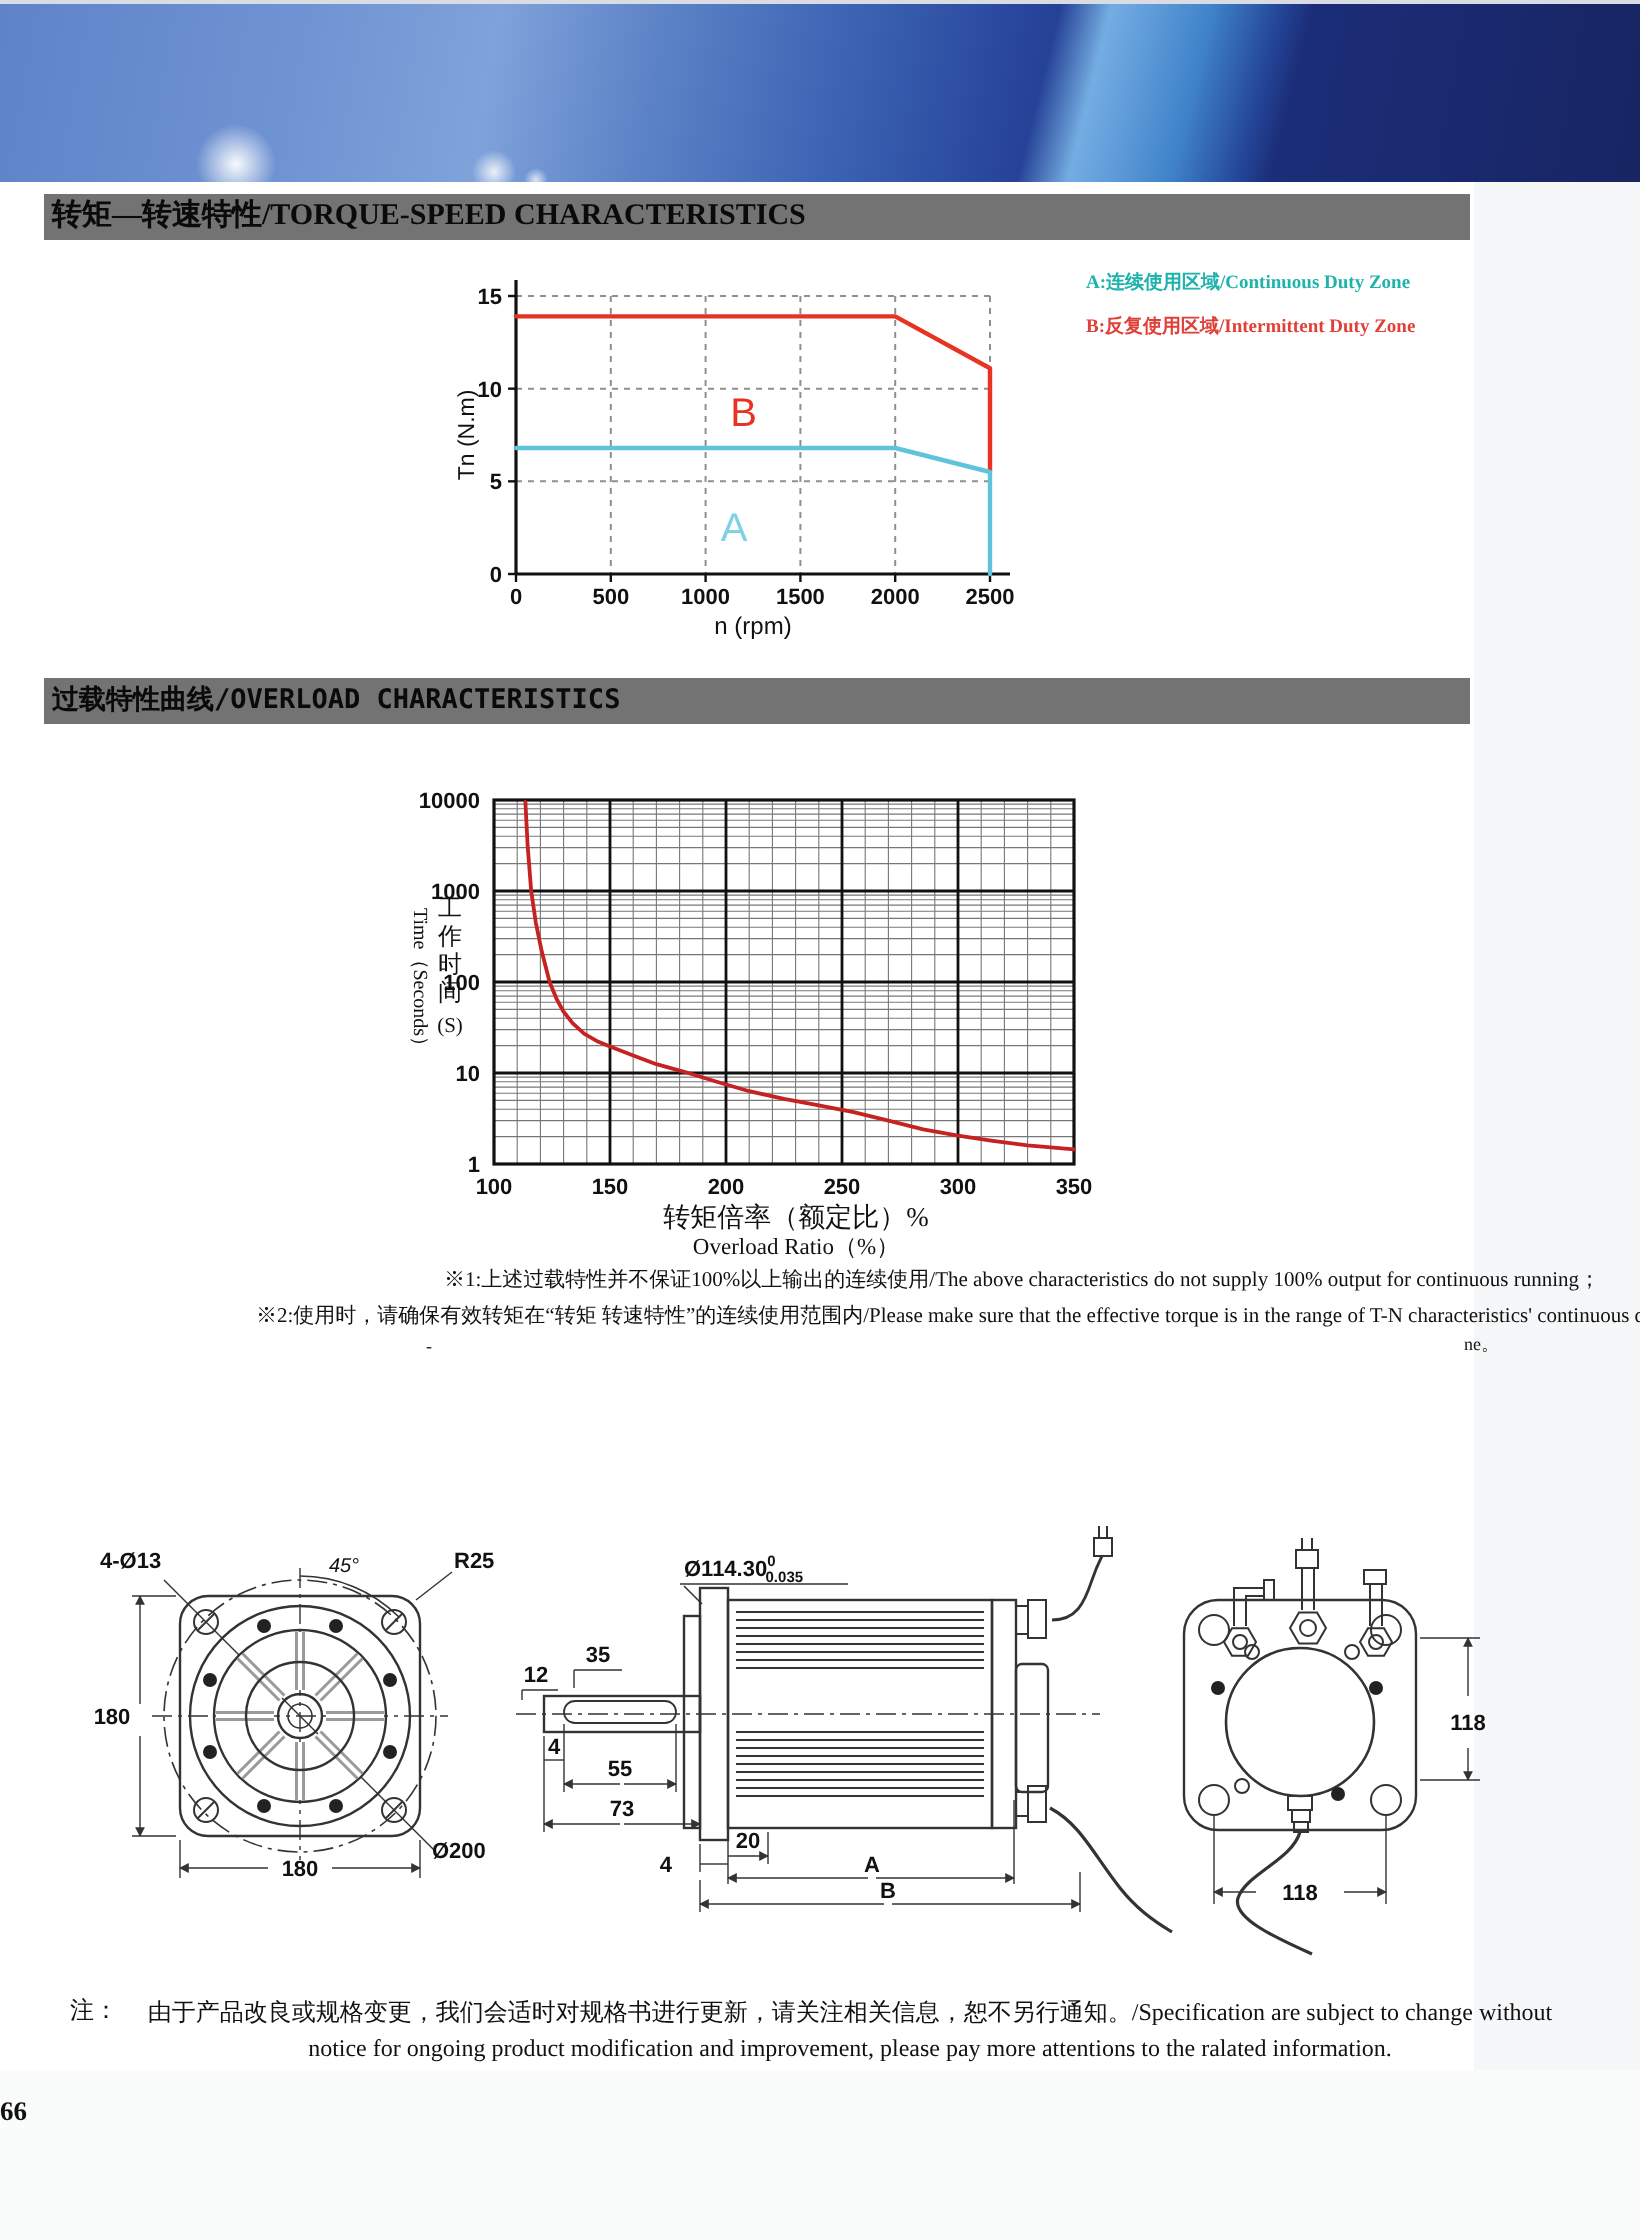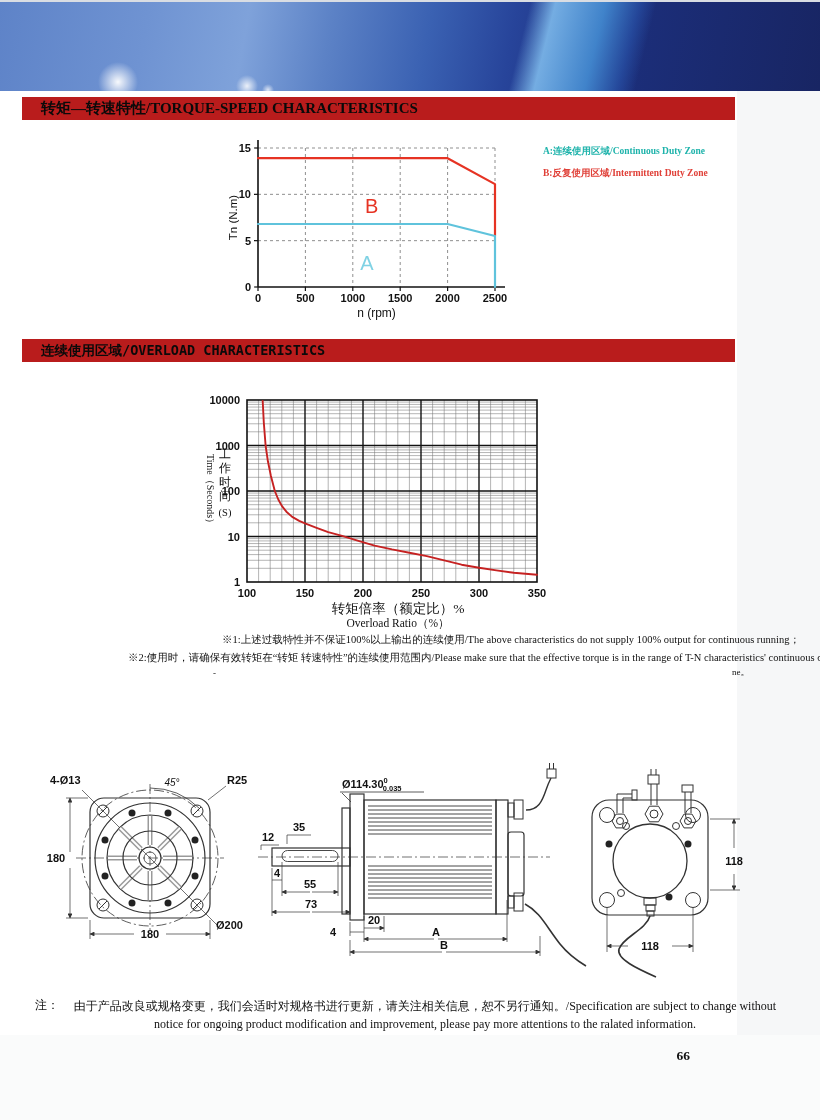--- a/index.html
+++ b/index.html
@@ -10,44 +10,44 @@
   .banner{position:absolute;left:0;top:0;width:820px;height:91px;border-top:2px solid #d9dde3;box-sizing:border-box;
     background:
       radial-gradient(circle at 118px 80px, rgba(255,255,255,.95) 0px, rgba(255,255,255,0) 20px),
       radial-gradient(circle at 247px 84px, rgba(255,255,255,.85) 0px, rgba(255,255,255,0) 11px),
       radial-gradient(circle at 268px 88px, rgba(255,255,255,.75) 0px, rgba(255,255,255,0) 6px),
       linear-gradient(104deg, rgba(0,0,0,0) 63%, rgba(125,185,235,.9) 66%, rgba(70,145,215,.85) 72%, rgba(45,95,185,.5) 76%, rgba(0,0,0,0) 78%),
       linear-gradient(100deg, #5e83c8 0%, #6f93d2 18%, #7fa2da 30%, #5c82c6 40%, #3a61b2 52%, #27449a 62%, #1c2f7c 74%, #182563 100%);}
   .strip-right{position:absolute;left:737px;top:91px;width:83px;height:944px;background:#f6f7f8;}
   .strip-bottom{position:absolute;left:0;top:1035px;width:820px;height:85px;background:#fafbfb;}
   
-  .secbar{position:absolute;left:22px;width:713px;height:23px;background:#b91c1c;color:#0a0a0a;
-          font:bold 15px/23px "Liberation Serif",serif;padding-left:19px;box-sizing:border-box;white-space:nowrap;overflow:hidden;}
+  .secbar{position:absolute;left:22px;width:713px;height:23px;background:#737373;color:#0a0a0a;
+          font:bold 15px/23px "Liberation Serif",serif;padding-left:4px;box-sizing:border-box;white-space:nowrap;overflow:hidden;}
   #bar1{top:97px;}
   #bar2{top:339px;font-family:"DejaVu Sans Mono",monospace;font-size:13.5px;}
   #bar3{top:686px;}
   .subtitle{position:absolute;left:95px;top:363px;font:11px "Liberation Serif",serif;white-space:nowrap;}
   
   #tn-svg{position:absolute;left:200px;top:132px;}
   #ol-svg{position:absolute;left:185px;top:388px;}
   #dw-svg{position:absolute;left:20px;top:740px;}
-  #tn-legend{position:absolute;left:543px;top:145px;font:bold 9.5px "Liberation Serif",serif;}
+  #tn-legend{position:absolute;left:543px;top:135px;font:bold 9.5px "Liberation Serif",serif;}
   #tn-legend div{margin-bottom:9px;white-space:nowrap;}
   
   .note{position:absolute;font:10.5px "Liberation Serif",serif;white-space:nowrap;}
   #note1{left:222px;top:633px;}
   #note2{left:128px;top:651px;}
   .stray{position:absolute;font:9px "Liberation Serif",serif;}
   #strayd{left:213px;top:668px;}
   #strayt{left:732px;top:666px;}
   
   #footer{position:absolute;left:35px;top:997px;display:flex;gap:5px;}
   #footer .fl{font:12px "Liberation Serif",serif;flex:0 0 auto;}
   #footer .ft{margin:0;width:722px;font:12px/1.5 "Liberation Serif",serif;text-align:center;}
-  #pageno{position:absolute;left:0;top:1048px;width:690px;text-align:right;font:bold 13.5px "Liberation Serif",serif;}
+  #pageno{position:absolute;left:0;top:1048px;width:690px;text-align:left;font:bold 13.5px "Liberation Serif",serif;}
   
   #dw-svg text{font-family:"Liberation Sans",sans-serif;font-size:11px;font-weight:bold;fill:#111;stroke:none;}
   #dw-svg text.it{font-style:italic;font-weight:normal;font-size:10px;}
   
 </style>
 </head>
 <body>
 
 <div id="page">
 
@@ -94,21 +94,21 @@
       <text x="167.02" y="138.32" fill="#7fd2e4" font-family="&quot;Liberation Sans&quot;,sans-serif" font-size="20" font-weight="normal" text-anchor="middle">A</text>
       <text x="0" y="4" fill="#111" font-family="&quot;Liberation Sans&quot;,sans-serif" font-size="11.5" font-weight="normal" text-anchor="middle" transform="translate(33,85.5) rotate(-90)">Tn (N.m)</text>
       <text x="176.5" y="185" fill="#111" font-family="&quot;Liberation Sans&quot;,sans-serif" font-size="12" font-weight="normal" text-anchor="middle">n (rpm)</text>
     </svg>
 
   <div id="tn-legend">
     <div style="color: rgb(30, 179, 171);">A:连续使用区域/Continuous Duty Zone</div>
     <div style="color: rgb(224, 64, 56);">B:反复使用区域/Intermittent Duty Zone</div>
   </div>
 
-  <div class="secbar" id="bar2">连续使用区域/OVERLOAD CHARACTERISTICS</div>
+  <div class="secbar" id="bar2">过载特性曲线/OVERLOAD CHARACTERISTICS</div>
 
   <svg id="ol-svg" width="370" height="250">
       <line x1="73.6" y1="12" x2="73.6" y2="194" stroke="#777" stroke-width="0.55"></line>
       <line x1="85.2" y1="12" x2="85.2" y2="194" stroke="#777" stroke-width="0.55"></line>
       <line x1="96.8" y1="12" x2="96.8" y2="194" stroke="#777" stroke-width="0.55"></line>
       <line x1="108.4" y1="12" x2="108.4" y2="194" stroke="#777" stroke-width="0.55"></line>
       <line x1="131.6" y1="12" x2="131.6" y2="194" stroke="#777" stroke-width="0.55"></line>
       <line x1="143.2" y1="12" x2="143.2" y2="194" stroke="#777" stroke-width="0.55"></line>
       <line x1="154.8" y1="12" x2="154.8" y2="194" stroke="#777" stroke-width="0.55"></line>
       <line x1="166.39999999999998" y1="12" x2="166.39999999999998" y2="194" stroke="#777" stroke-width="0.55"></line>

